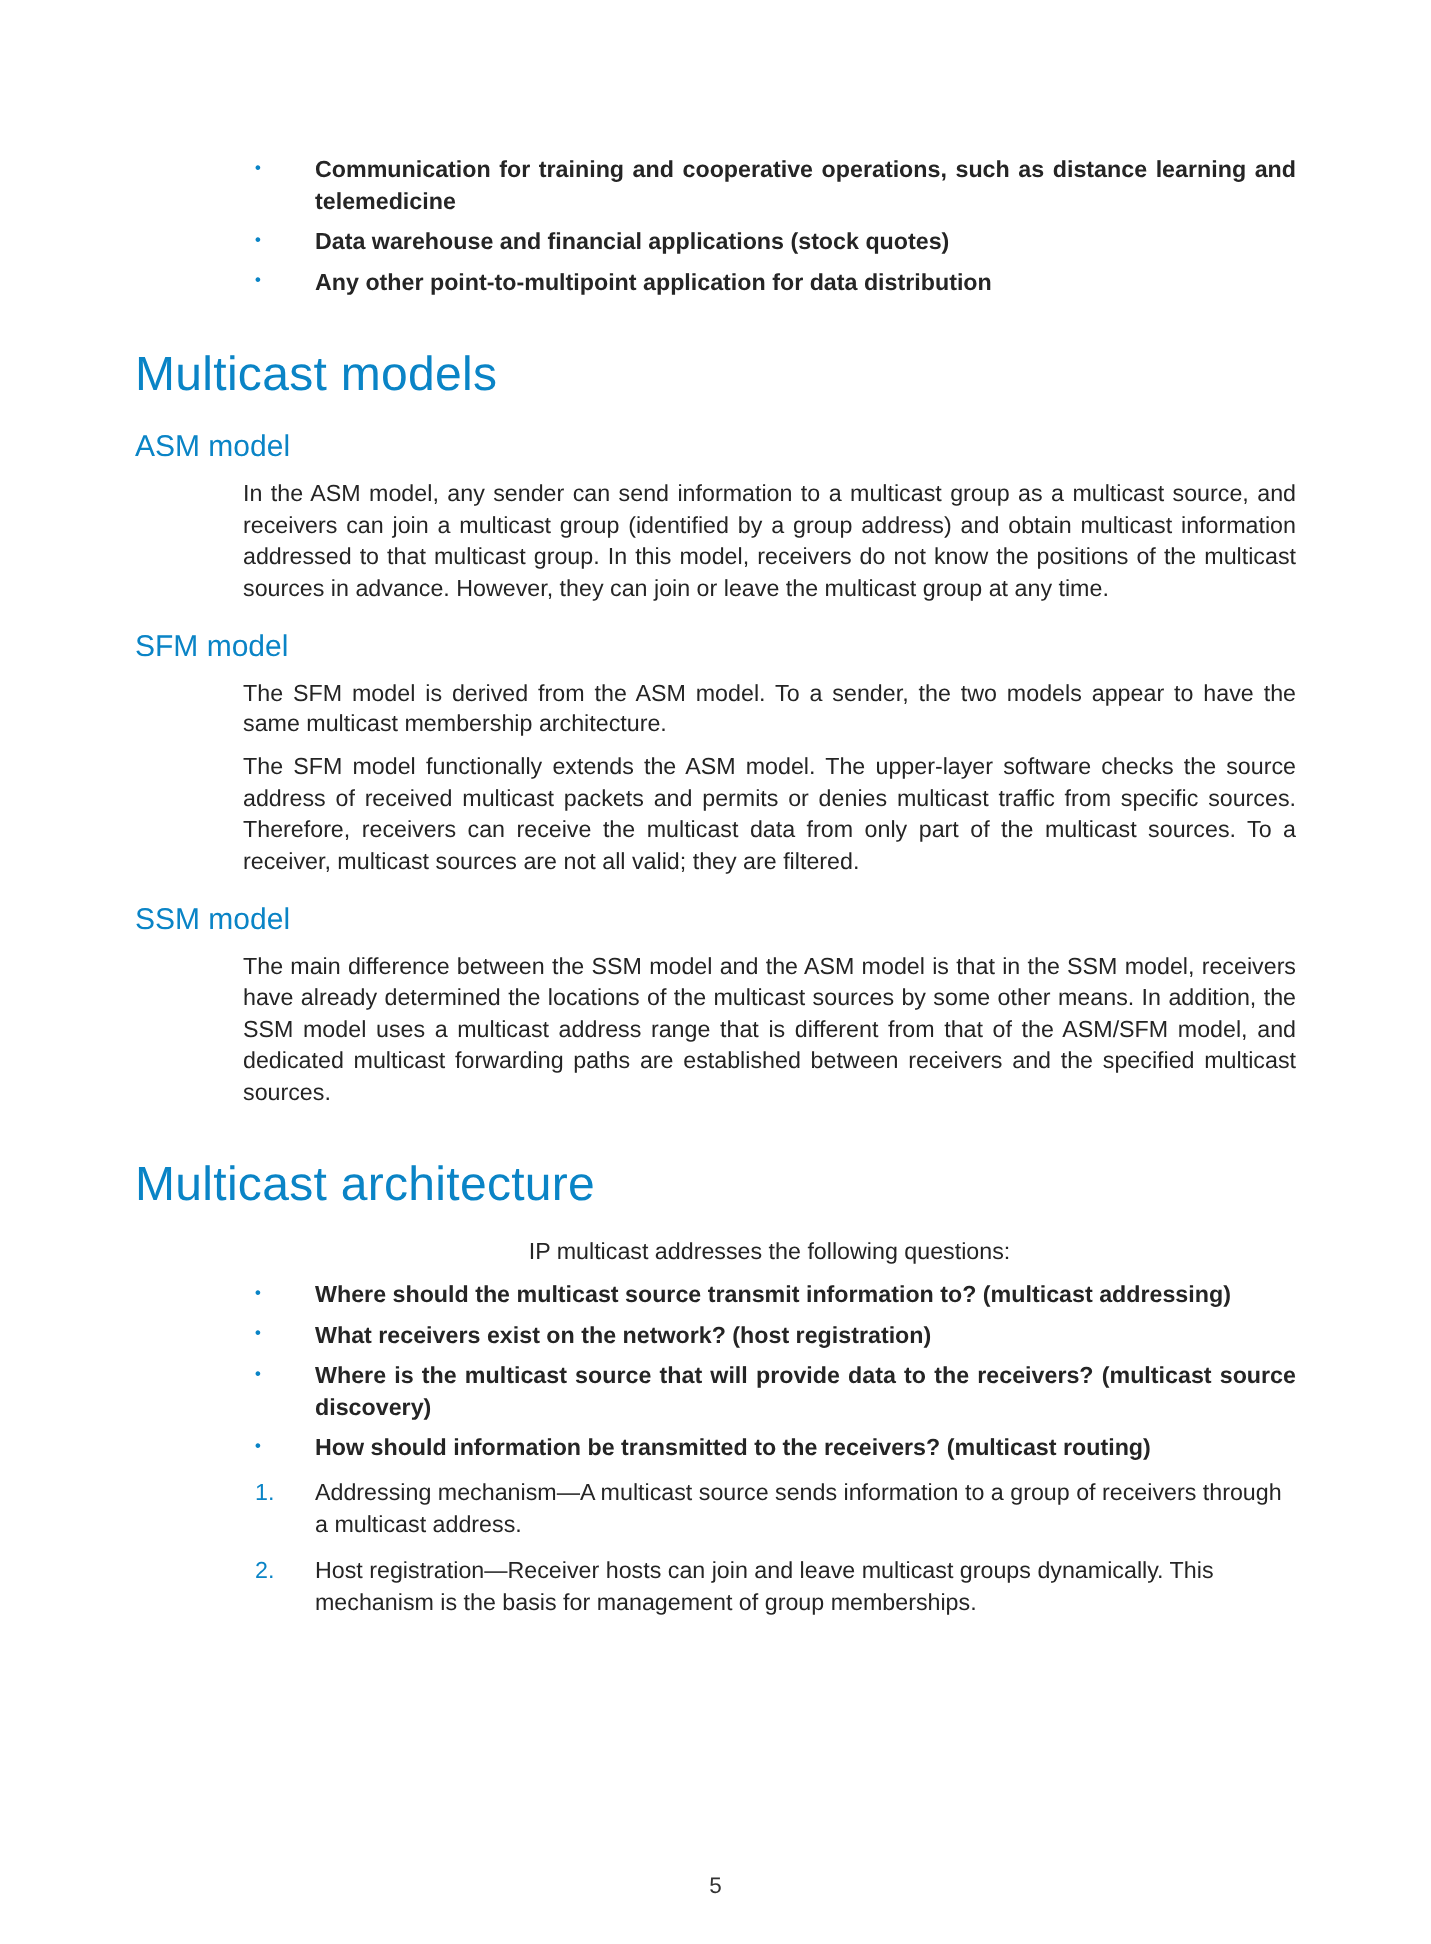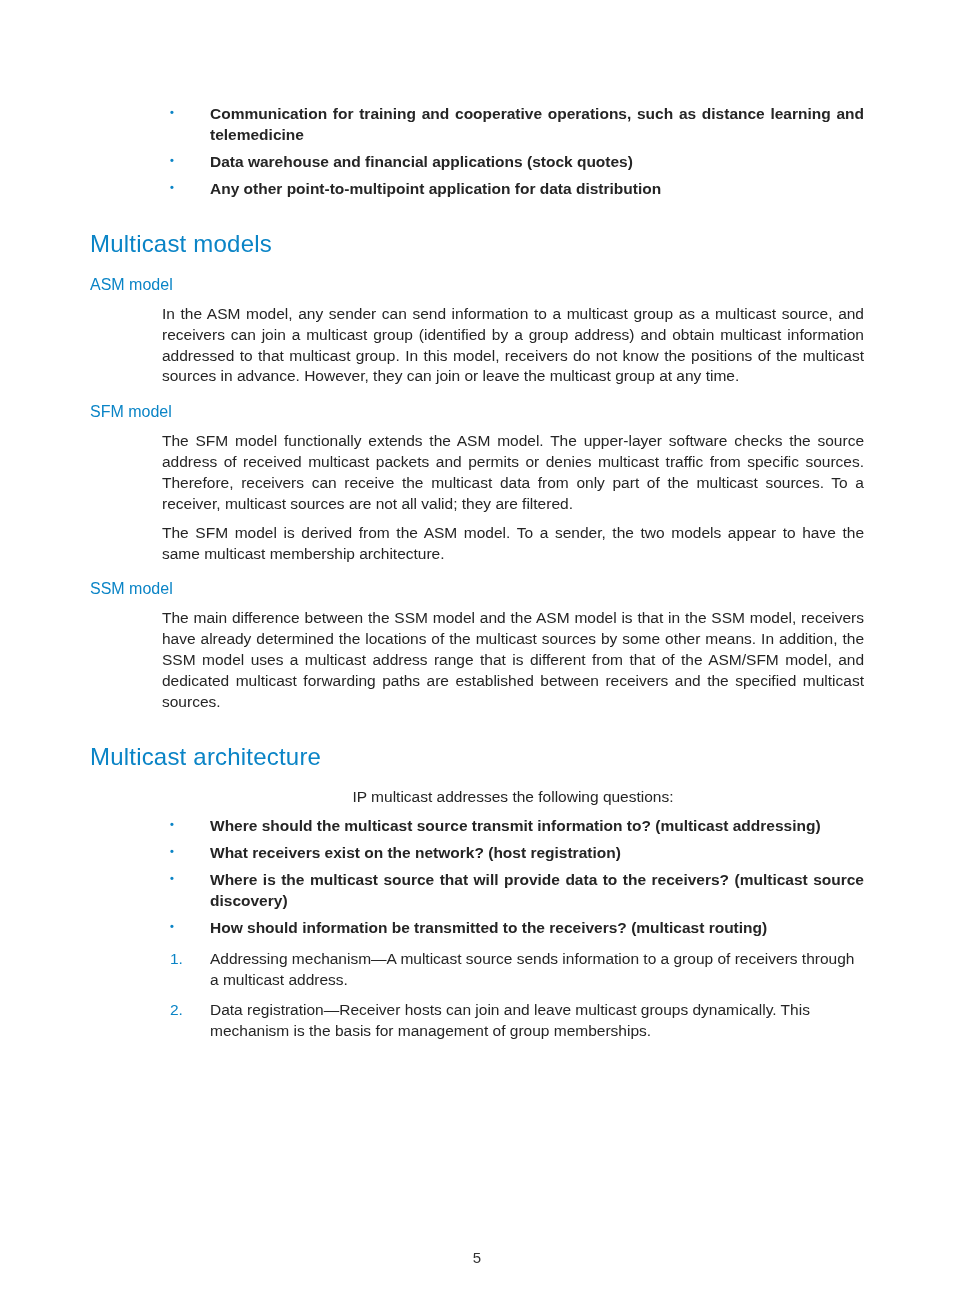--- a/index.html
+++ b/index.html
@@ -47,29 +47,29 @@
     left: 80px;
     top: 0;
     color: #0a84c6;
     font-weight: 500;
     font-size: 15.5px;
   }
   h1.section {
     font-family: "Futura", "Century Gothic", "Avenir", sans-serif;
     font-weight: 300;
     color: #0a84c6;
-    font-size: 24px;
+    font-size: 32px;
     margin: 28px 0 14px 0;
     letter-spacing: 0.2px;
   }
   h3.sub {
     font-family: "Futura", "Century Gothic", "Avenir", sans-serif;
     font-weight: 500;
     color: #0a84c6;
-    font-size: 16px;
+    font-size: 20px;
     margin: 14px 0 6px 0;
   }
   p.body {
     margin: 8px 0 8px 72px;
     text-align: justify;
   }
   p.body-left {
     margin: 8px 0 8px 72px;
     text-align: center;
   }
@@ -96,22 +96,22 @@
     <li>Data warehouse and financial applications (stock quotes)</li>
     <li>Any other point-to-multipoint application for data distribution</li>
   </ul>
 
   <h1 class="section">Multicast models</h1>
 
   <h3 class="sub">ASM model</h3>
   <p class="body">In the ASM model, any sender can send information to a multicast group as a multicast source, and receivers can join a multicast group (identified by a group address) and obtain multicast information addressed to that multicast group. In this model, receivers do not know the positions of the multicast sources in advance. However, they can join or leave the multicast group at any time.</p>
 
   <h3 class="sub">SFM model</h3>
+  <p class="body">The SFM model is derived from the ASM model. To a sender, the two models appear to have the same multicast membership architecture.</p>
   <p class="body">The SFM model functionally extends the ASM model. The upper-layer software checks the source address of received multicast packets and permits or denies multicast traffic from specific sources. Therefore, receivers can receive the multicast data from only part of the multicast sources. To a receiver, multicast sources are not all valid; they are filtered.</p>
-  <p class="body">The SFM model is derived from the ASM model. To a sender, the two models appear to have the same multicast membership architecture.</p>
 
   <h3 class="sub">SSM model</h3>
   <p class="body">The main difference between the SSM model and the ASM model is that in the SSM model, receivers have already determined the locations of the multicast sources by some other means. In addition, the SSM model uses a multicast address range that is different from that of the ASM/SFM model, and dedicated multicast forwarding paths are established between receivers and the specified multicast sources.</p>
 
   <h1 class="section">Multicast architecture</h1>
   <p class="body-left">IP multicast addresses the following questions:</p>
 
   <ul class="bullet-list2">
     <li>Where should the multicast source transmit information to? (multicast addressing)</li>
     <li>What receivers exist on the network? (host registration)</li>
@@ -120,18 +120,18 @@
   </ul>
 
 
   <ol class="num-list">
     <li>
       <span class="num">1.</span>
       <span>Addressing mechanism—A multicast source sends information to a group of receivers through a multicast address.</span>
     </li>
     <li>
       <span class="num">2.</span>
-      <span>Data registration—Receiver hosts can join and leave multicast groups dynamically. This mechanism is the basis for management of group memberships.</span>
+      <span>Host registration—Receiver hosts can join and leave multicast groups dynamically. This mechanism is the basis for management of group memberships.</span>
     </li>
   </ol>
 
   <div class="page-num">5</div>
 </div>
 
 </body></html>

